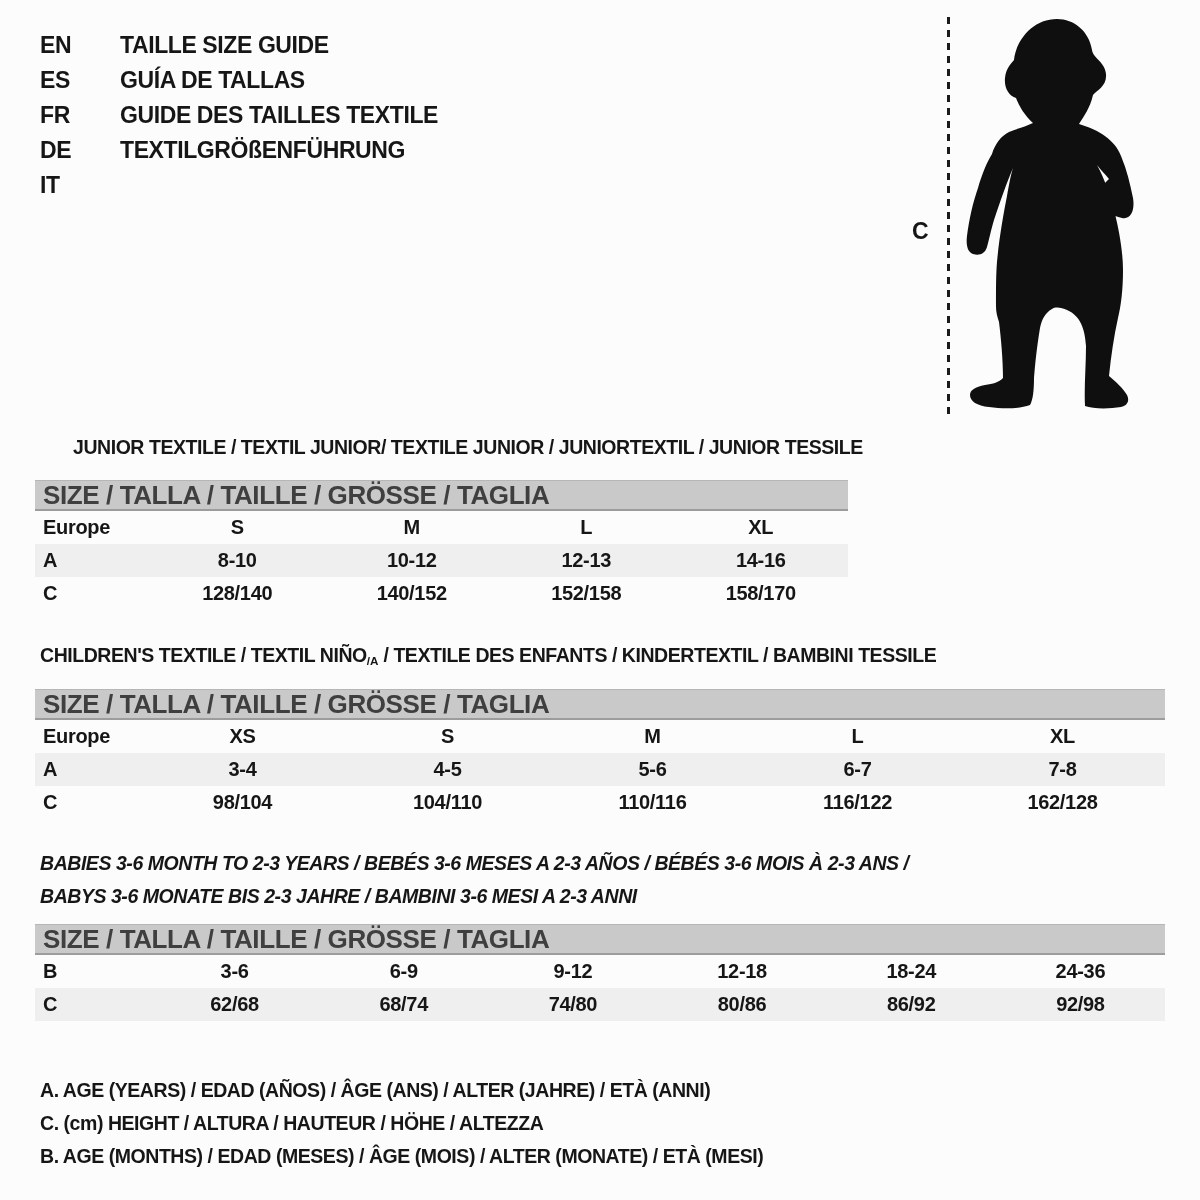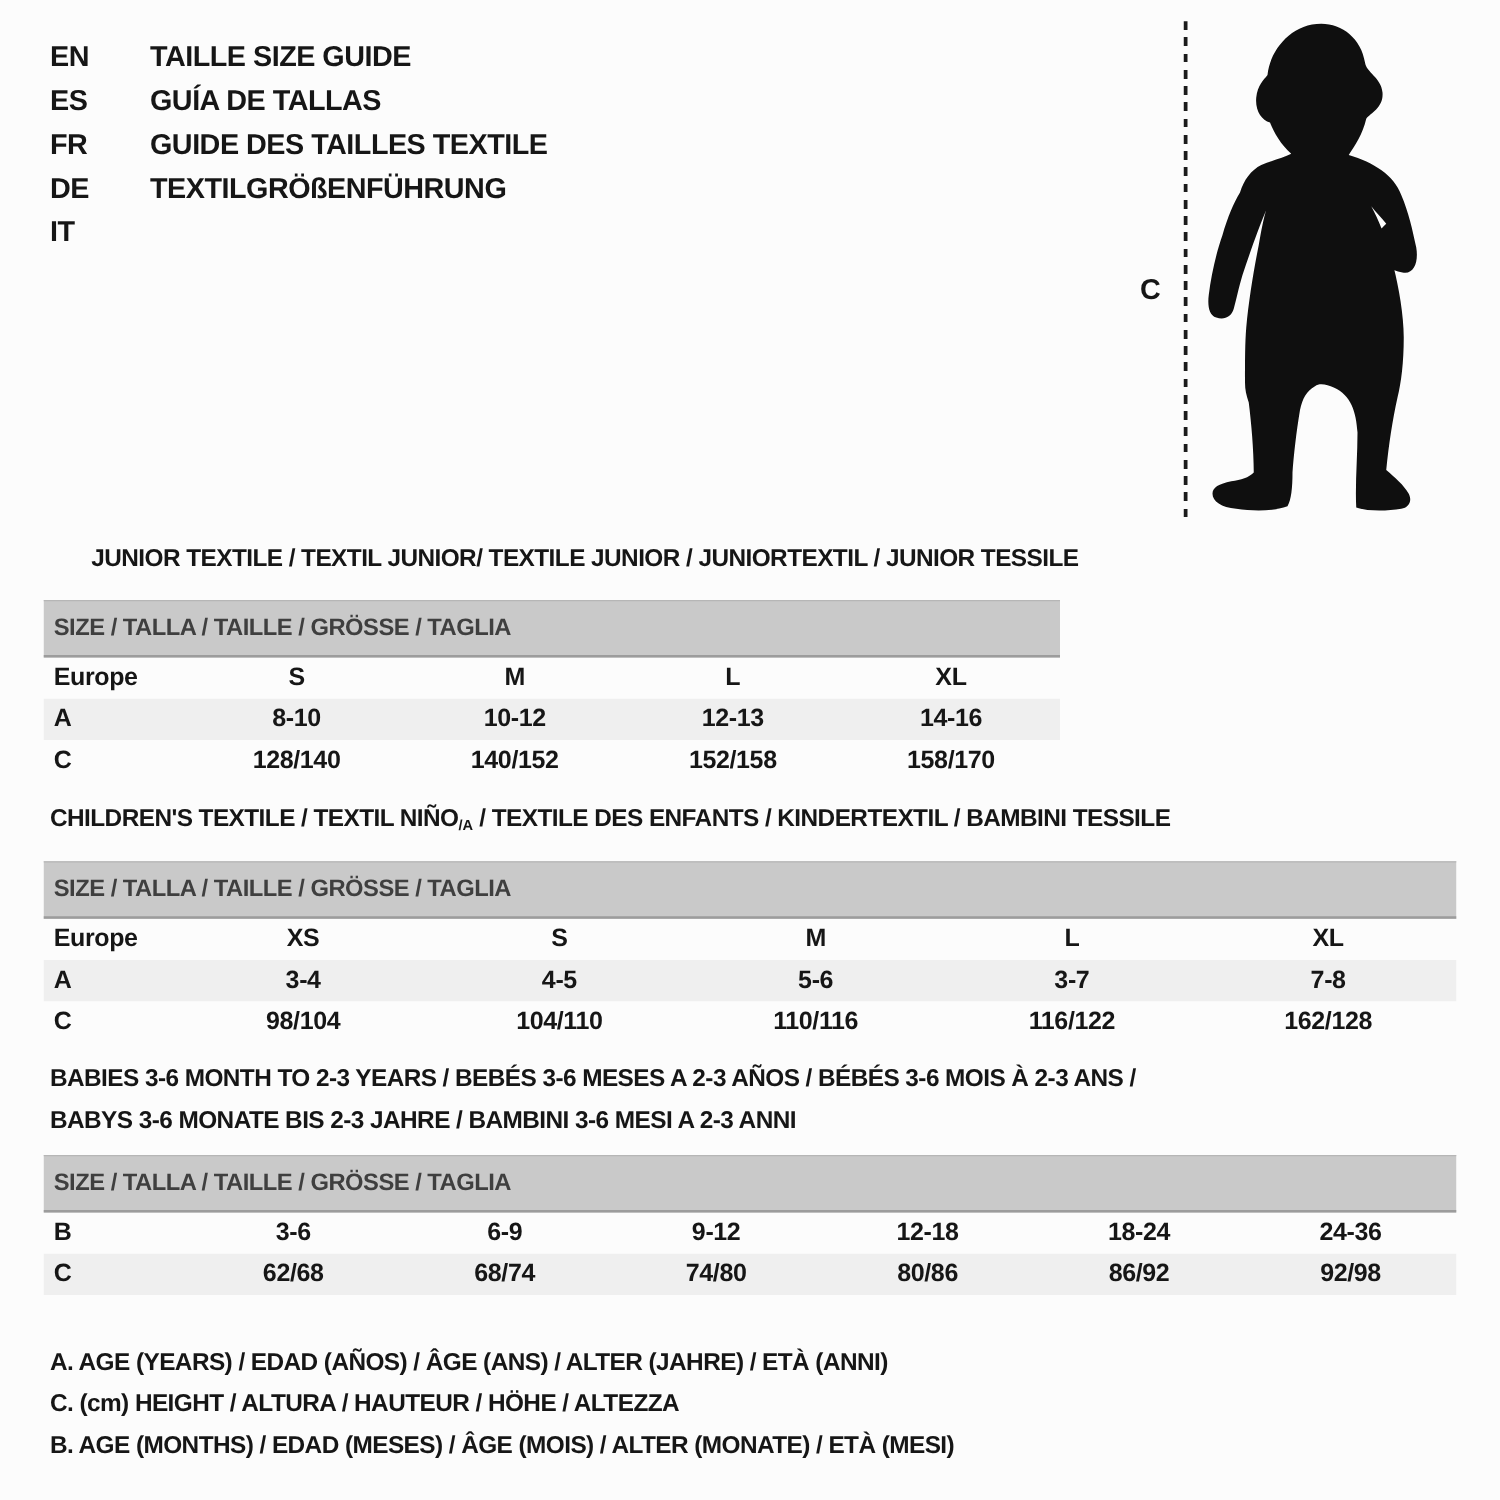--- a/index.html
+++ b/index.html
@@ -17,24 +17,24 @@
   .dash-line{position:absolute;left:947px;top:17px;width:3px;height:398px;
     background:repeating-linear-gradient(to bottom,#1b1b1b 0 7px,transparent 7px 13px);}
   .c-label{position:absolute;left:912px;top:218px;font-size:23px;}
   .baby-svg{position:absolute;left:963px;top:16px;}
   
   .sec-title{position:absolute;left:40px;font-size:19.5px;letter-spacing:-0.45px;
     white-space:nowrap;line-height:22px;}
   .sub-a{font-size:0.6em;vertical-align:-0.28em;letter-spacing:0;}
   
   .size-table{position:absolute;left:35px;}
-  .bar{box-sizing:border-box;height:46px;background:#c9c9c9;
+  .bar{box-sizing:border-box;height:31px;background:#c9c9c9;
     border-top:1px solid #b6b6b6;border-bottom:2px solid #9c9c9c;
     display:flex;align-items:center;padding-left:8px;
-    font-size:19px;letter-spacing:-0.4px;color:#3f3f3f;white-space:nowrap;}
+    font-size:26px;letter-spacing:-0.4px;color:#3f3f3f;white-space:nowrap;}
   .trow{display:grid;height:33px;align-items:center;font-size:20px;letter-spacing:-0.3px;}
   .trow>div{text-align:center;}
   .trow>div:first-child{text-align:left;padding-left:8px;}
   .t-junior .trow{grid-template-columns:115px repeat(4,1fr);}
   .t-children .trow{grid-template-columns:105px repeat(5,1fr);}
   .t-babies .trow{grid-template-columns:115px repeat(6,1fr);}
   .alt{background:#efefef;}
   
   .legend{position:absolute;left:40px;top:1074px;font-size:19.5px;
     letter-spacing:-0.45px;line-height:33px;white-space:nowrap;}
@@ -144,34 +144,34 @@
       <div>S</div>
       <div>M</div>
       <div>L</div>
       <div>XL</div>
     </div>
     <div class="trow alt">
       <div>A</div>
       <div>3-4</div>
       <div>4-5</div>
       <div>5-6</div>
-      <div>3-7</div>
+      <div>6-7</div>
       <div>7-8</div>
     </div>
     <div class="trow">
       <div>C</div>
       <div>98/104</div>
       <div>104/110</div>
       <div>110/116</div>
       <div>116/122</div>
       <div>162/128</div>
     </div>
   </div>
 
-  <div class="sec-title" style="top:847px;line-height:33px;">
+  <div class="sec-title" style="top:847px;line-height:33px;font-style:italic;">
     <div>BABIES 3-6 MONTH TO 2-3 YEARS / BEBÉS 3-6 MESES A 2-3 AÑOS / BÉBÉS 3-6 MOIS À 2-3 ANS /</div>
     <div>BABYS 3-6 MONATE BIS 2-3 JAHRE / BAMBINI 3-6 MESI A 2-3 ANNI</div>
   </div>
   <div class="size-table t-babies" style="top:924px;width:1130px;">
     <div class="bar">SIZE / TALLA / TAILLE / GRÖSSE / TAGLIA</div>
     <div class="trow">
       <div>B</div>
       <div>3-6</div>
       <div>6-9</div>
       <div>9-12</div>

